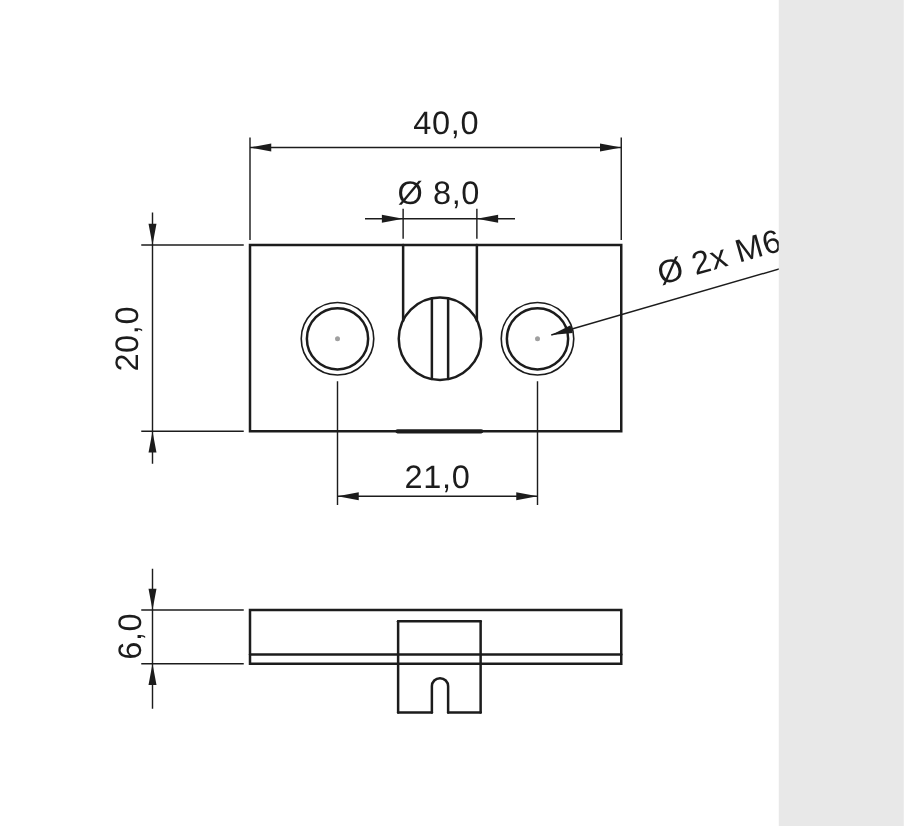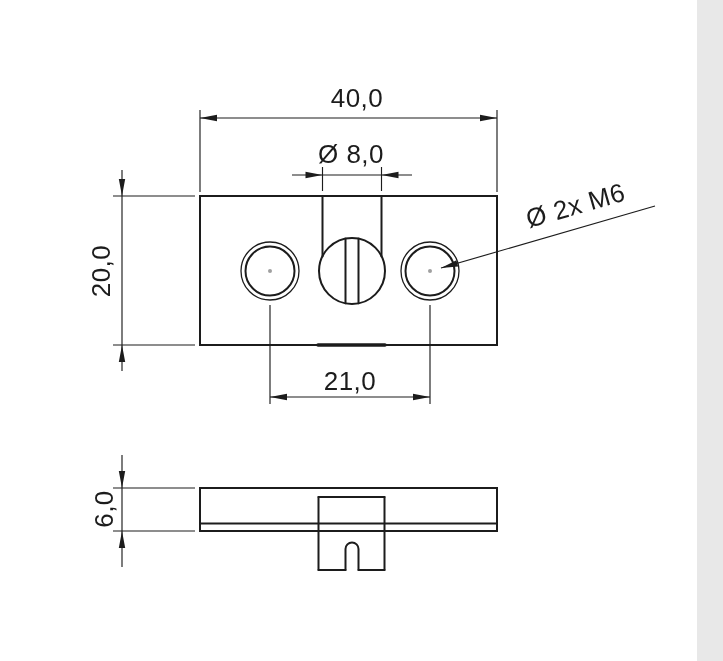--- a/index.html
+++ b/index.html
@@ -3,21 +3,21 @@
 <meta charset="utf-8">
 <style>
   :root{
     --line:#1c1c1c;
     --background:#ffffff;
     --center-mark:#a0a0a0;
   }
   html,body{margin:0;padding:0;}
   body{background:#e8e8e8;}
   .canvas{
-    width:697px;height:661px;
+    width:623px;height:661px;
     background:var(--background);
     position:relative;
     overflow:hidden;
     text-decoration:underline;
   }
   svg{display:block;}
   .edge{stroke:var(--line);stroke-width:2;fill:none;stroke-linecap:round;}
   .thin{stroke:var(--line);stroke-width:1.3;fill:none;}
   .tab-edge{stroke-width:3.4;}
   .cmark{fill:var(--center-mark);stroke:none;}

